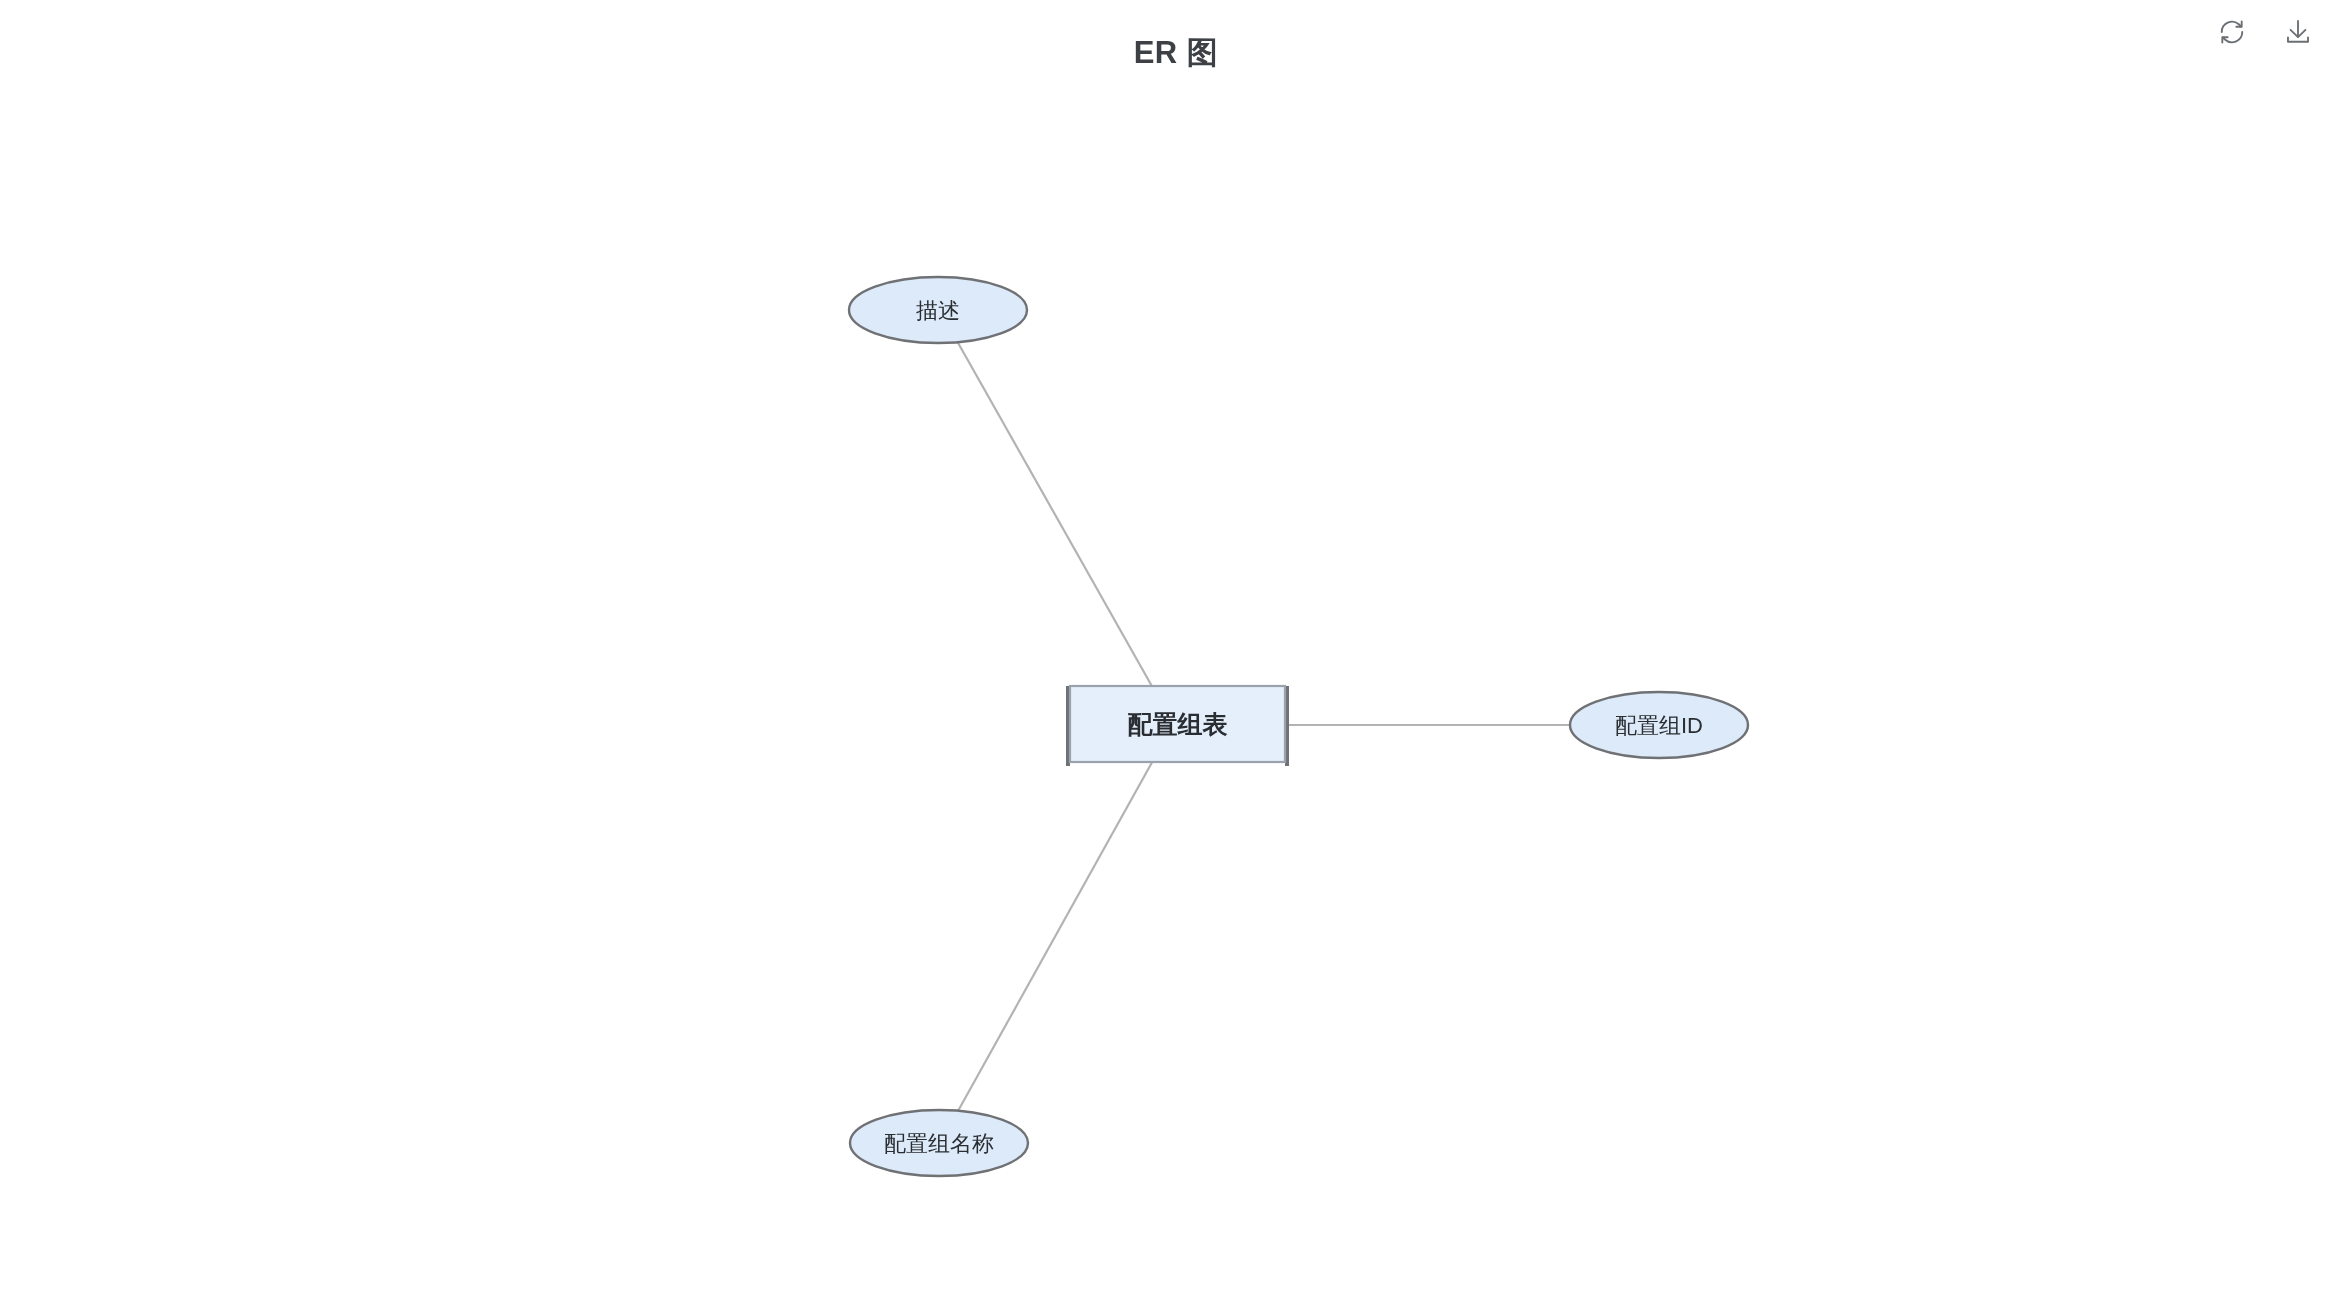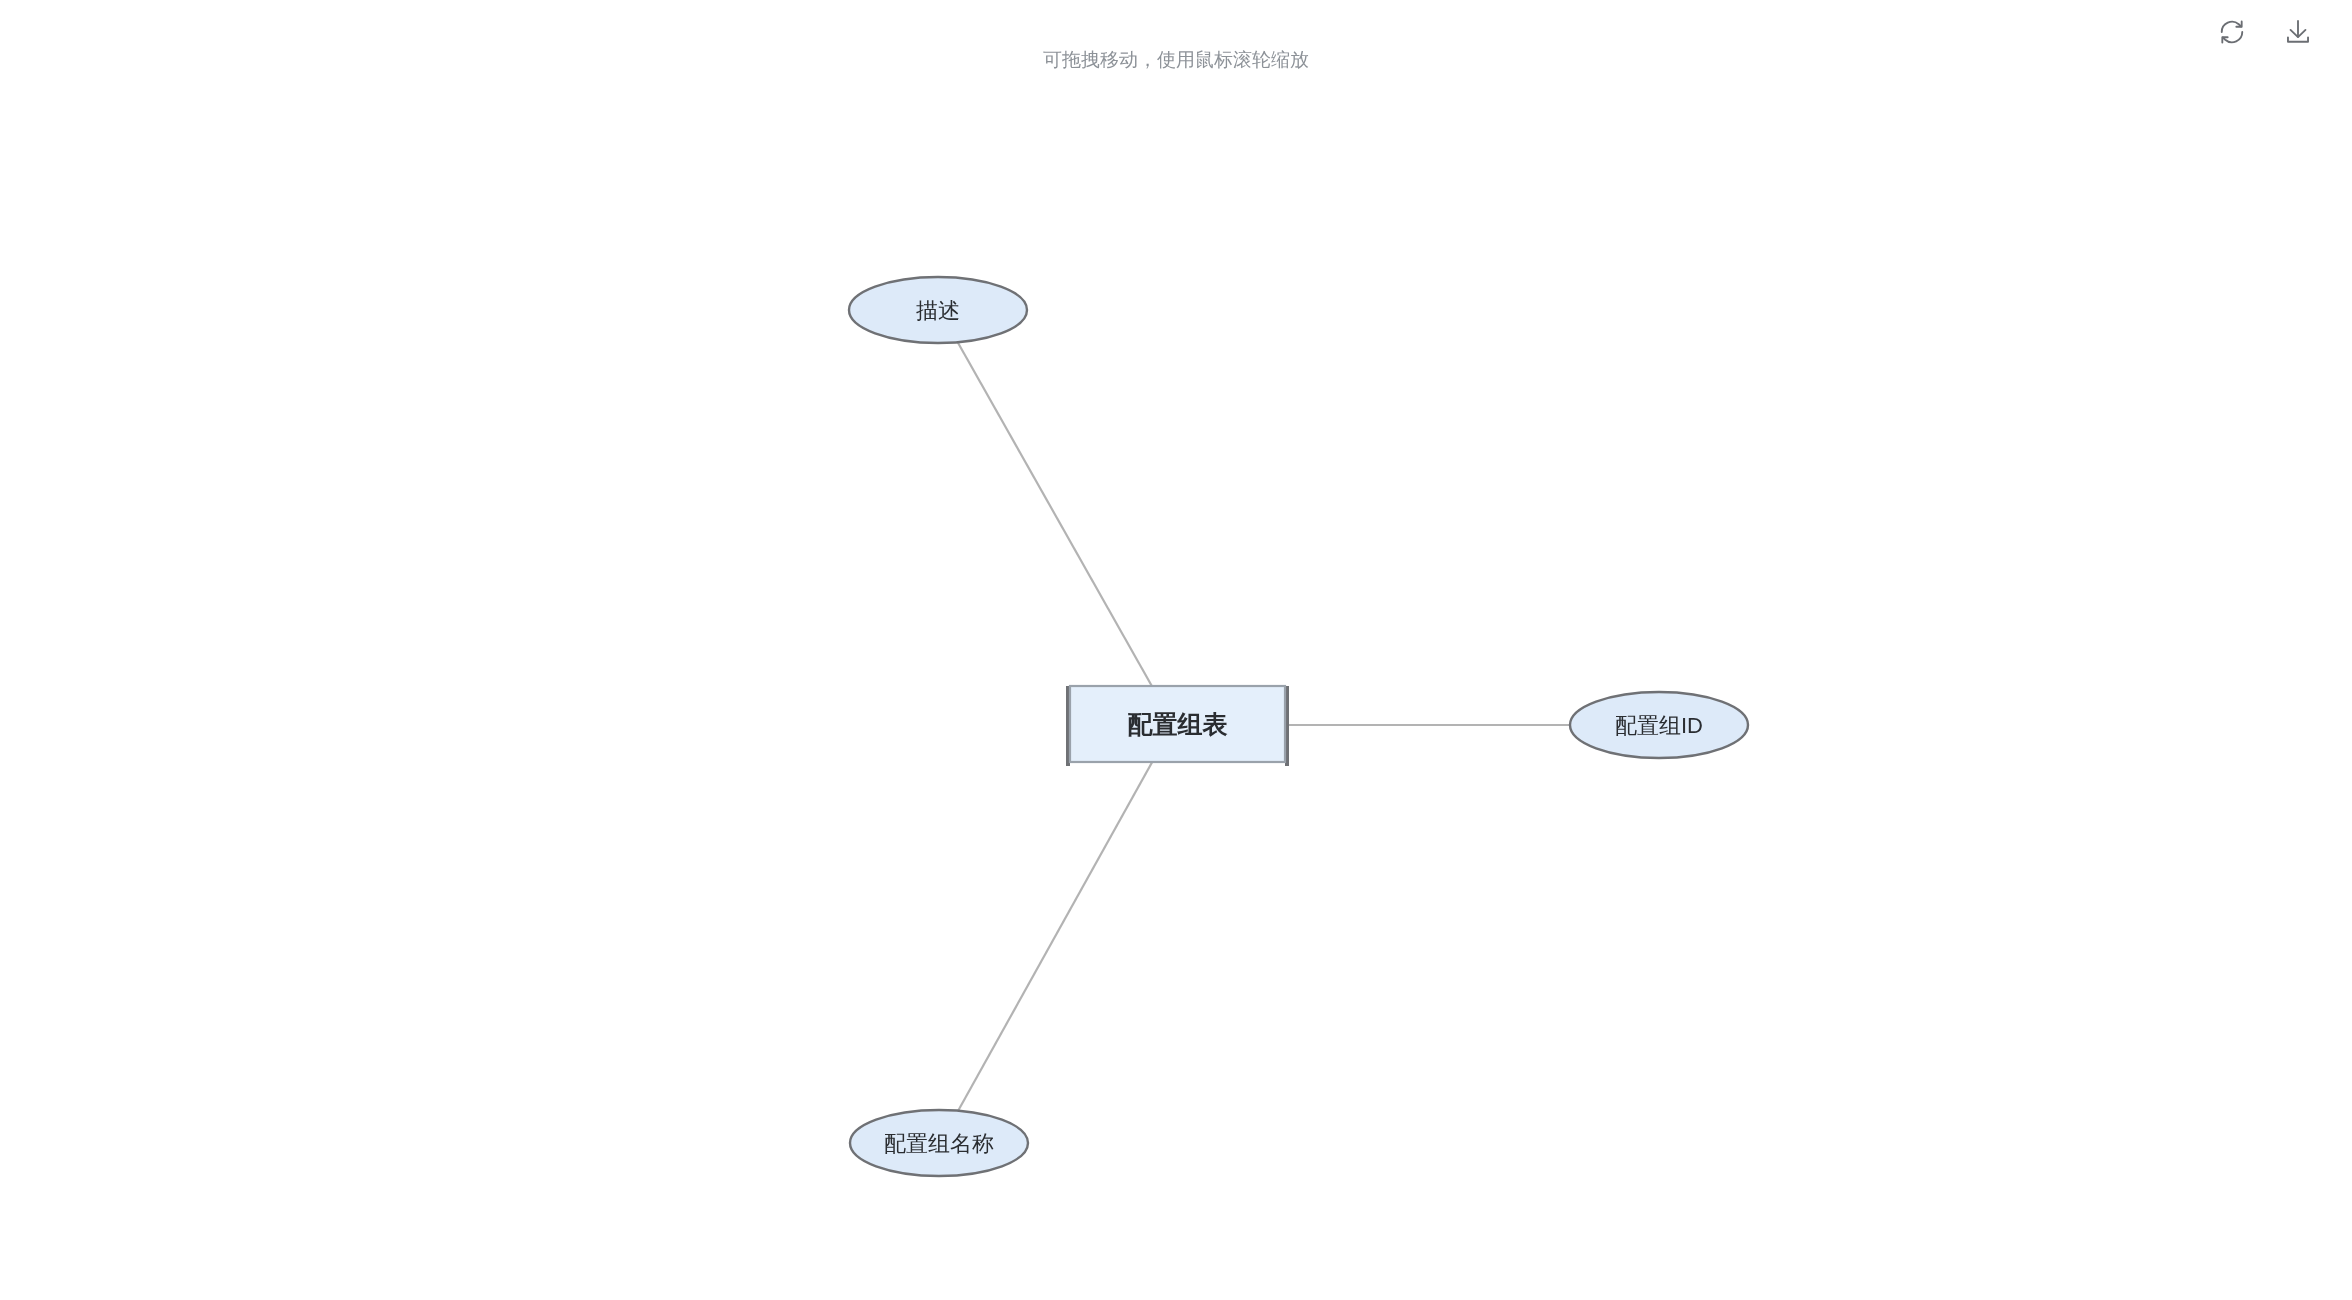--- a/index.html
+++ b/index.html
@@ -138,21 +138,21 @@
       <svg width="28" height="28" viewBox="0 0 24 24" fill="none" stroke="#6b6e73" stroke-width="1.6" stroke-linecap="round" stroke-linejoin="round">
         <line x1="12" y1="2.6" x2="12" y2="16.0"></line>
         <polyline points="5.6,10.2 12,16.4 18.4,10.2"></polyline>
         <polyline points="3.4,16.6 3.4,20.4 20.6,20.4 20.6,16.6"></polyline>
       </svg>
     </span>
   </button>
 </div>
 
 <div id="header">
-  <p id="page-subtitle">可拖拽移动，使用鼠标滚轮缩放</p>
+  <h1 id="page-title">ER 图</h1>
 </div>
 
 <div id="diagram-canvas">
   <svg id="diagram-svg" viewBox="0 0 2352 1300" xmlns="http://www.w3.org/2000/svg">
 
     <g>
       <line class="edge-line" x1="957" y1="341" x2="1162" y2="704"></line>
       <line class="edge-line" x1="1285" y1="725" x2="1570" y2="725"></line>
       <line class="edge-line" x1="1160" y1="748" x2="958" y2="1111"></line>
     </g>

